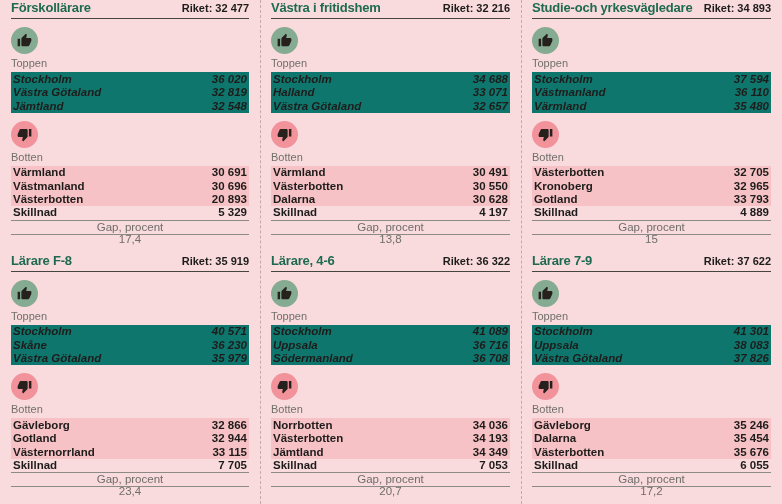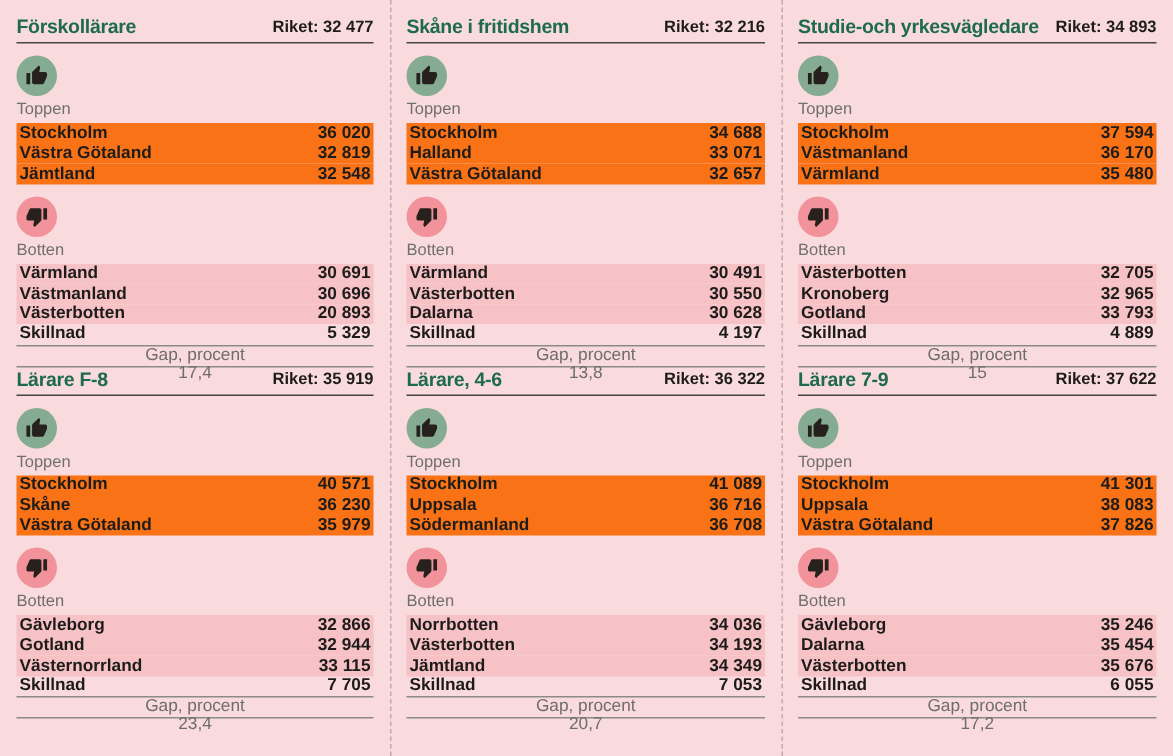--- a/index.html
+++ b/index.html
@@ -6,21 +6,21 @@
   body{
     width:782px;height:504px;
     background:#f9dbde;
     font-family:"Liberation Sans","DejaVu Sans",sans-serif;
     overflow:hidden;position:relative;box-sizing:border-box;
     color:#1d1c1a;
   }
   .grid{
     display:grid;
     grid-template-columns:260px 261px 261px;
-    padding-top:10px;
+    row-gap:18px;
   }
   .panel{padding:0 11px;}
   .panel-header{
     display:flex;justify-content:space-between;align-items:flex-end;gap:6px;
     border-bottom:1px solid #45443f;padding-bottom:3px;
   }
   .panel-title{
     margin:0;font-size:13px;font-weight:bold;color:#1e6a50;
     letter-spacing:-0.2px;white-space:nowrap;
   }
@@ -32,21 +32,21 @@
     width:27px;height:27px;border-radius:50%;margin-top:8px;
     display:flex;align-items:center;justify-content:center;
   }
   .icon-circle.up{background:#85ab92;}
   .icon-circle.down{background:#f2939b;}
   .section-label{font-size:11px;color:#716f6b;margin:3px 0;}
   .row{
     display:flex;justify-content:space-between;align-items:center;
     height:13.5px;font-size:11.5px;font-weight:bold;padding:0 2px;
   }
-  .rows.top .row{background:#f97316;}
+  .rows.top .row{background:#0f766e;font-style:italic;}
   .rows.bottom .row{background:#f7c2c6;}
   .summary-row{
     display:flex;justify-content:space-between;
     height:13.5px;font-size:11.5px;font-weight:bold;padding:0 2px;
     border-bottom:1px solid #8b8a86;
   }
   .gap-row{
     display:flex;justify-content:space-between;align-items:center;
     height:13px;font-size:11.5px;color:#6f6d69;padding:0 2px;
     border-bottom:1px solid #8b8a86;
@@ -115,21 +115,21 @@
       <span>Skillnad</span>
       <span>5 329</span>
     </div>
     <div class="gap-row">
       <span>Gap, procent</span>
       <span>17,4</span>
     </div>
   </section>
     <section class="panel">
     <header class="panel-header">
-      <h2 class="panel-title">Skåne i fritidshem</h2>
+      <h2 class="panel-title">Västra i fritidshem</h2>
       <span class="riket">Riket: 32 216</span>
     </header>
 
     <div class="icon-circle up">
       <svg width="15" height="15" viewBox="0 0 24 24" aria-hidden="true">
           <path fill="#26211d" d="M1 21h4V9H1v12zm22-11c0-1.1-.9-2-2-2h-6.31l.95-4.57.03-.32c0-.41-.17-.79-.44-1.06L14.17 1 7.59 7.59C7.22 7.95 7 8.45 7 9v10c0 1.1.9 2 2 2h9c.83 0 1.54-.5 1.84-1.22l3.02-7.05c.09-.23.14-.47.14-.73v-2z"></path>
         </svg>
     </div>
     <div class="section-label">Toppen</div>
     <div class="rows top">
@@ -192,21 +192,21 @@
     </div>
     <div class="section-label">Toppen</div>
     <div class="rows top">
 
     <div class="row">
         <span>Stockholm</span>
         <span>37 594</span>
       </div>
         <div class="row">
         <span>Västmanland</span>
-        <span>36 170</span>
+        <span>36 110</span>
       </div>
         <div class="row">
         <span>Värmland</span>
         <span>35 480</span>
       </div>
       </div>
 
     <div class="icon-circle down">
       <svg width="15" height="15" viewBox="0 0 24 24" aria-hidden="true">
           <path fill="#26211d" d="M15 3H6c-.83 0-1.54.5-1.84 1.22l-3.02 7.05c-.09.23-.14.47-.14.73v2c0 1.1.9 2 2 2h6.31l-.95 4.57-.03.32c0 .41.17.79.44 1.06L9.83 23l6.59-6.59c.36-.36.58-.86.58-1.41V5c0-1.1-.9-2-2-2zm4 0v12h4V3h-4z"></path>

